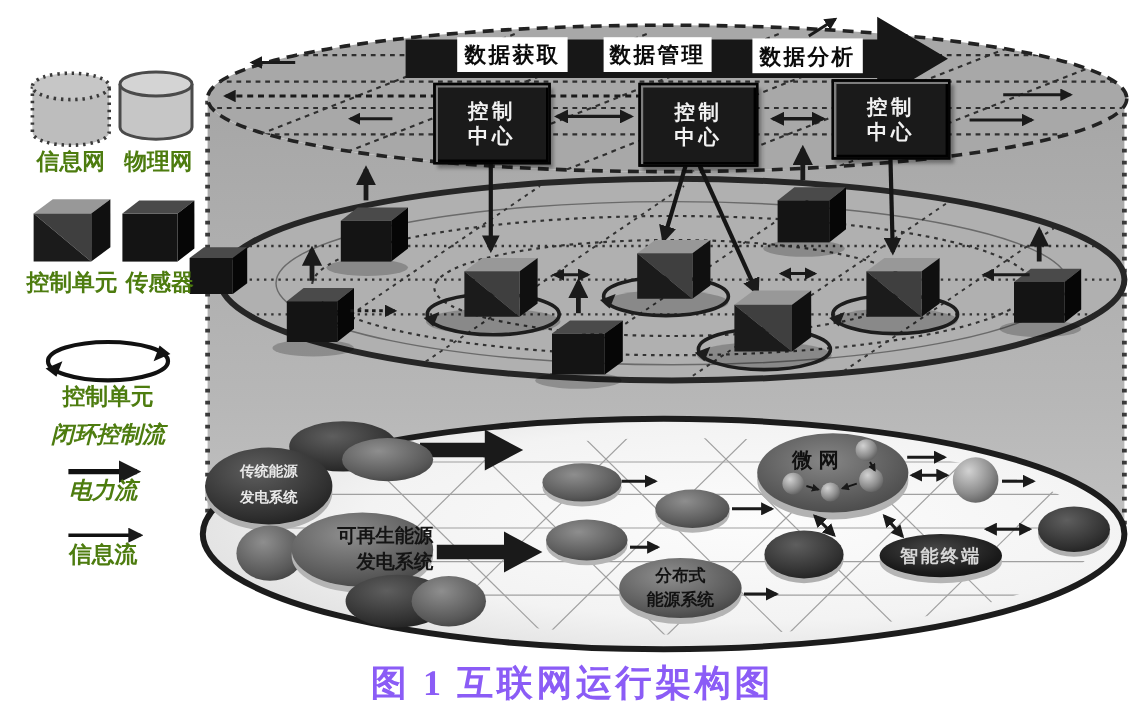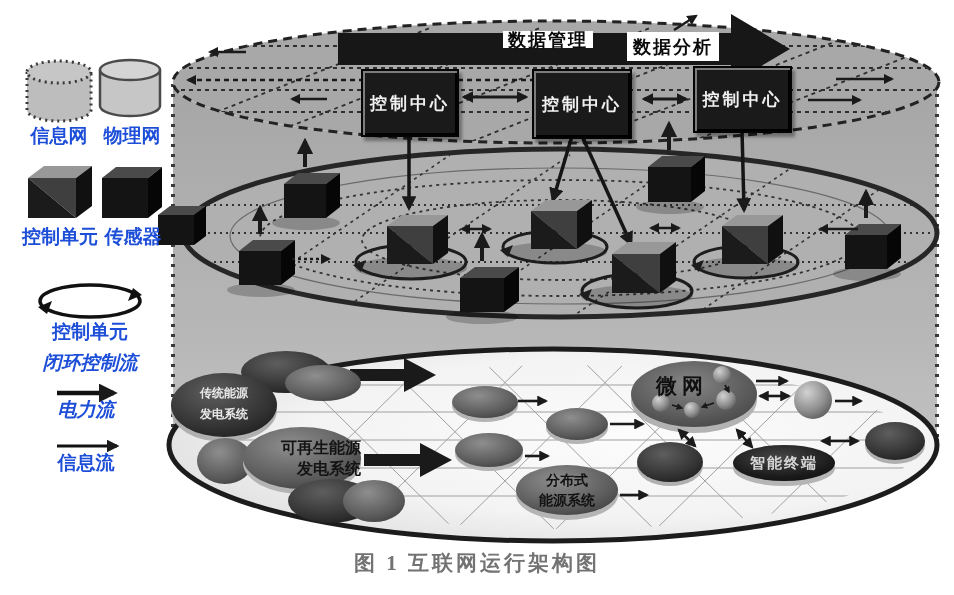--- a/index.html
+++ b/index.html
@@ -1,29 +1,29 @@
 <!DOCTYPE html>
 <html><head>
 <meta charset="utf-8">
 <style>
   html,body{margin:0;padding:0;background:#ffffff;}
   #stage{position:relative;width:954px;height:595px;background:#ffffff;overflow:hidden;
          font-family:"Liberation Serif","DejaVu Serif",serif;color:#111;}
   #art{position:absolute;left:0;top:0;}
   .lbl{position:absolute;font-weight:bold;text-align:center;line-height:1.15;}
-  .lg{font-size:19px;color:#1d4ed8;}
+  .lg{font-size:19px;color:#4d7c0f;}
   .pbox{position:absolute;background:#ffffff;color:#0b0b0b;font-weight:bold;font-size:18px;
         display:flex;align-items:center;justify-content:center;letter-spacing:2px;}
-  .cc{position:absolute;display:flex;flex-direction:row;align-items:center;justify-content:center;
+  .cc{position:absolute;display:flex;flex-direction:column;align-items:center;justify-content:center;
       background:#1a1a1a;border:2px solid #040404;
       box-shadow:inset 2px 2px 0 #7d7d7d, inset -2px -2px 0 #000, 3px 4px 3px rgba(0,0,0,.35);
       color:#f1f1f1;font-weight:bold;font-size:17px;line-height:21px;letter-spacing:3px;}
   .dlbl{position:absolute;font-weight:bold;text-align:center;}
   #caption{position:absolute;left:0;top:549px;width:954px;text-align:center;
-           font-size:21px;font-weight:bold;color:#737373;letter-spacing:3px;}
+           font-size:30px;font-weight:bold;color:#8b5cf6;letter-spacing:3px;}
 </style>
 </head>
 <body>
 
 <div id="stage">
 
 <svg id="art" width="954" height="595" viewBox="0 0 954 595">
   <defs>
     <linearGradient id="gBody" x1="0" y1="0" x2="0" y2="1">
       <stop offset="0" stop-color="#a6a6a6"></stop>
@@ -348,21 +348,22 @@
 
   <div class="lbl lg" style="left:20px;top:125px;width:78px;">信息网</div>
   <div class="lbl lg" style="left:96px;top:125px;width:72px;">物理网</div>
   <div class="lbl lg" style="left:14px;top:226px;width:92px;">控制单元</div>
   <div class="lbl lg" style="left:98px;top:226px;width:70px;">传感器</div>
   <div class="lbl lg" style="left:30px;top:321px;width:120px;">控制单元</div>
   <div class="lbl lg" style="left:24px;top:352px;width:132px;font-style:italic;">闭环控制流</div>
   <div class="lbl lg" style="left:40px;top:399px;width:92px;font-style:italic;">电力流</div>
   <div class="lbl lg" style="left:40px;top:452px;width:92px;">信息流</div>
 
-  <div class="pbox" style="left:503px;top:31px;width:90px;height:17px;">数据管理</div>
+  <div class="pbox" style="left:381px;top:31px;width:92px;height:29px;">数据获取</div>
+  <div class="pbox" style="left:503px;top:31px;width:90px;height:29px;">数据管理</div>
   <div class="pbox" style="left:627px;top:32px;width:92px;height:29px;font-family:Liberation Mono, monospace;">数据分析</div>
 
   <div class="cc" style="left:361px;top:69px;width:94px;height:64px;">
     <span>控制</span>
     <span>中心</span>
   </div>
   <div class="cc" style="left:532px;top:69px;width:96px;height:66px;">
     <span>控制</span>
     <span>中心</span>
   </div>
@@ -376,17 +377,17 @@
     <div>发电系统</div>
   </div>
   <div class="dlbl" style="left:243px;top:437px;width:118px;font-size:16px;line-height:21px;color:#141414;text-align:right;">
     <div>可再生能源</div>
     <div>发电系统</div>
   </div>
   <div class="dlbl" style="left:517px;top:471px;width:100px;font-size:14px;line-height:20px;color:#121212;">
     <div>分布式</div>
     <div>能源系统</div>
   </div>
-  <div class="dlbl" style="left:650px;top:372px;width:64px;font-size:21px;letter-spacing:5px;color:#101010;">微网</div>
+  <div class="dlbl" style="left:650px;top:372px;width:64px;font-size:17px;letter-spacing:5px;color:#101010;">微网</div>
   <div class="dlbl" style="left:734px;top:454px;width:100px;font-size:15px;letter-spacing:2px;color:#d6d6d6;">智能终端</div>
 
   <div id="caption">图 1 互联网运行架构图</div>
 </div>
 
 </body></html>

